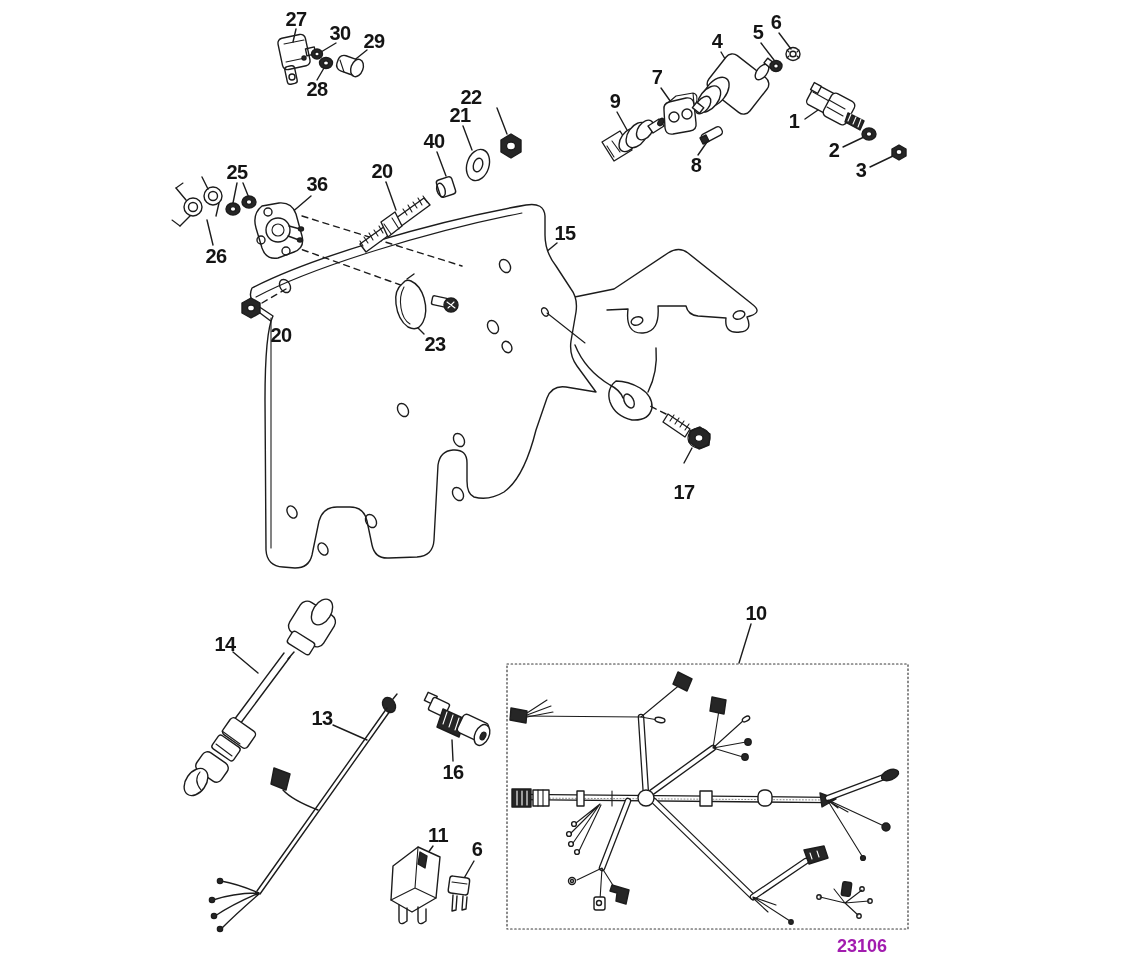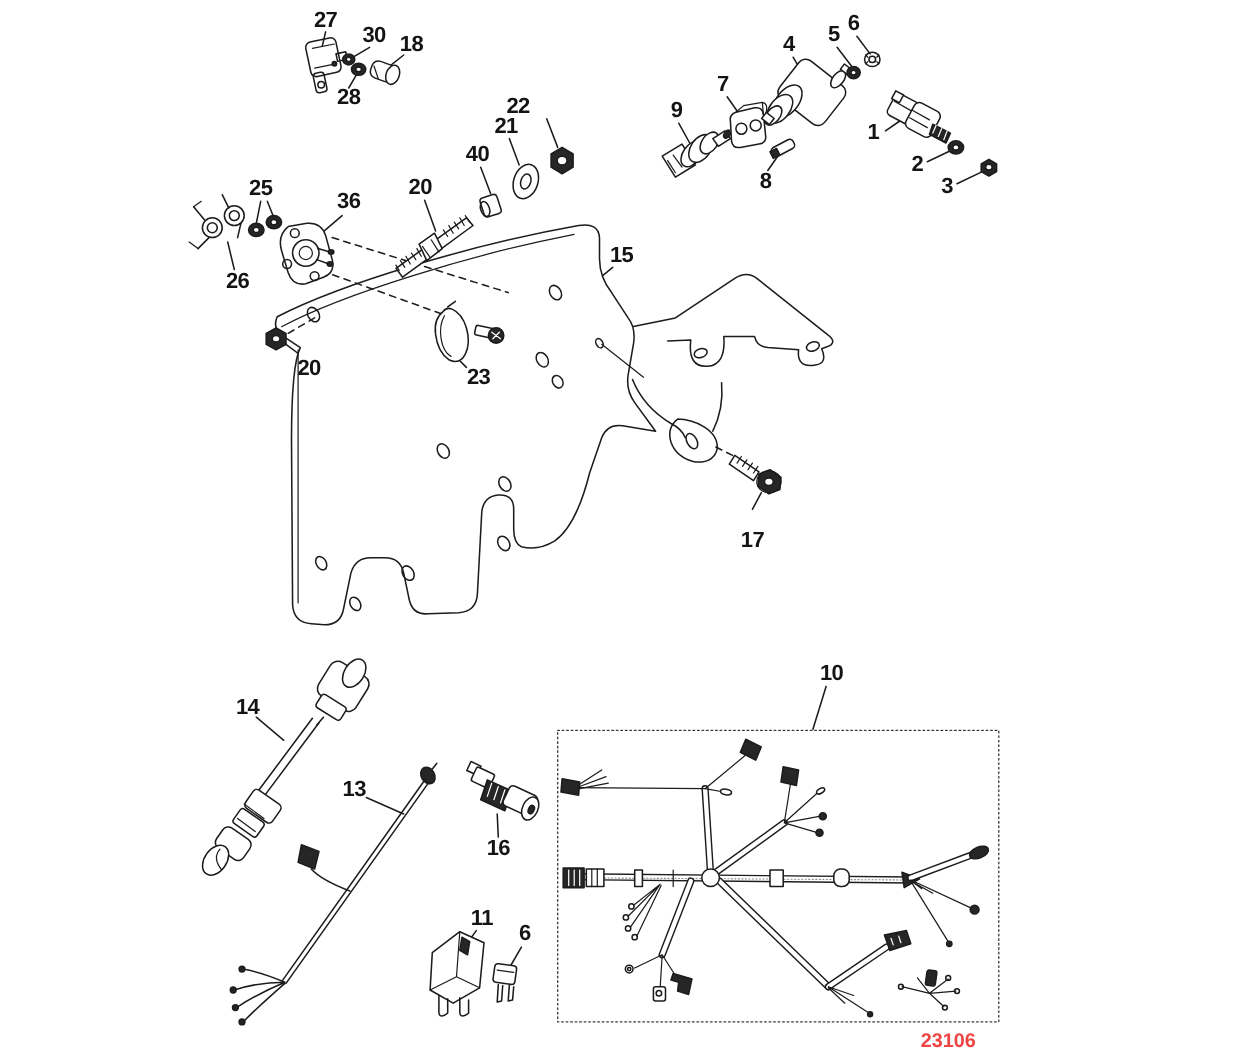--- a/index.html
+++ b/index.html
@@ -3,21 +3,21 @@
 <meta charset="utf-8">
 <style>
   html,body{margin:0;padding:0;background:#fff;}
   #canvas{position:relative;width:977px;height:963px;background:#fff;overflow:hidden;
           font-family:"Liberation Sans",sans-serif;}
   #art{position:absolute;left:0;top:0;}
   .callout{position:absolute;transform:translate(-50%,-50%);
            font:700 20px "Liberation Sans",sans-serif;color:#141414;letter-spacing:-0.6px;
            white-space:nowrap;user-select:none;}
   .drawing-number{position:absolute;transform:translate(-50%,-50%);
-           font:700 18px "Liberation Sans",sans-serif;color:#ef4444;letter-spacing:0;}
+           font:700 18px "Liberation Sans",sans-serif;color:#a21caf;letter-spacing:0;}
   
   svg *{stroke:#1c1c1c;fill:none;stroke-width:1.4;stroke-linecap:round;stroke-linejoin:round;}
   svg .dk{fill:#262626;stroke:#1c1c1c;}
   svg .wh{fill:#ffffff;}
   svg .thin{stroke-width:1.1;}
   svg .lead{stroke-width:1.3;}
   svg .dash{stroke-dasharray:6 5;stroke-width:1.3;}
   svg .dotbox{stroke:#3a3a3a;stroke-width:1.2;stroke-dasharray:1.5 2.6;fill:none;}
   svg .tubeA{stroke-width:6.6;}
   svg .tubeB{stroke:#ffffff;stroke-width:4;}
@@ -375,21 +375,21 @@
     <rect class="wh" x="577" y="791" width="7" height="15"></rect>
     <circle class="wh" cx="646" cy="798" r="8"></circle>
     <rect class="wh" x="700" y="791" width="12" height="15"></rect>
     <rect class="wh" x="758" y="790" width="14" height="16" rx="6"></rect>
     <line class="thin" x1="612" y1="791" x2="612" y2="806"></line>
   </g>
 </svg>
 
   <div class="callout" style="left:296px;top:19px">27</div>
   <div class="callout" style="left:340px;top:33px">30</div>
-  <div class="callout" style="left:374px;top:41px">18</div>
+  <div class="callout" style="left:374px;top:41px">29</div>
   <div class="callout" style="left:317px;top:89px">28</div>
   <div class="callout" style="left:471px;top:97px">22</div>
   <div class="callout" style="left:460px;top:115px">21</div>
   <div class="callout" style="left:434px;top:141px">40</div>
   <div class="callout" style="left:382px;top:171px">20</div>
   <div class="callout" style="left:615px;top:101px">9</div>
   <div class="callout" style="left:657px;top:77px">7</div>
   <div class="callout" style="left:717px;top:41px">4</div>
   <div class="callout" style="left:758px;top:32px">5</div>
   <div class="callout" style="left:776px;top:22px">6</div>

